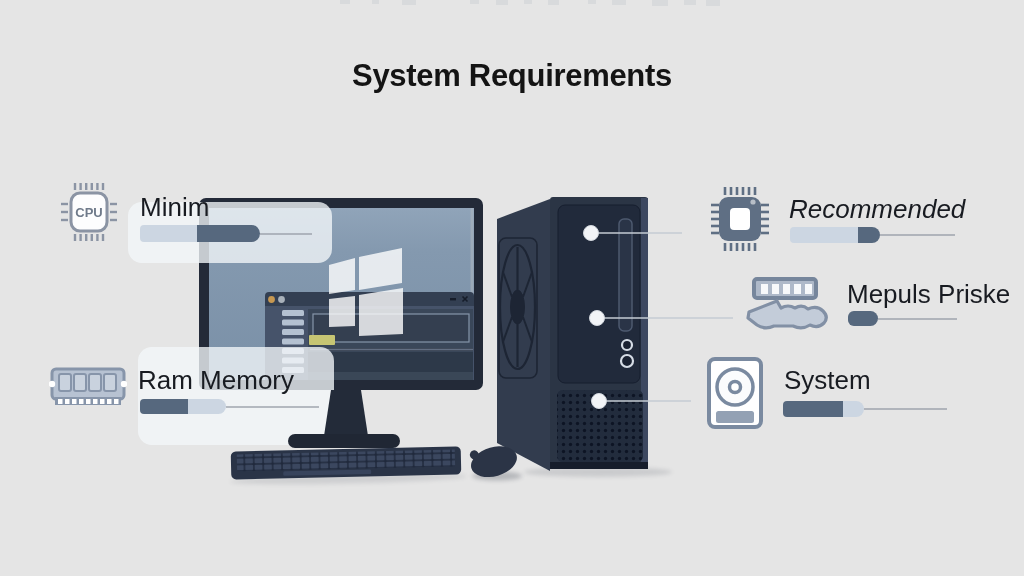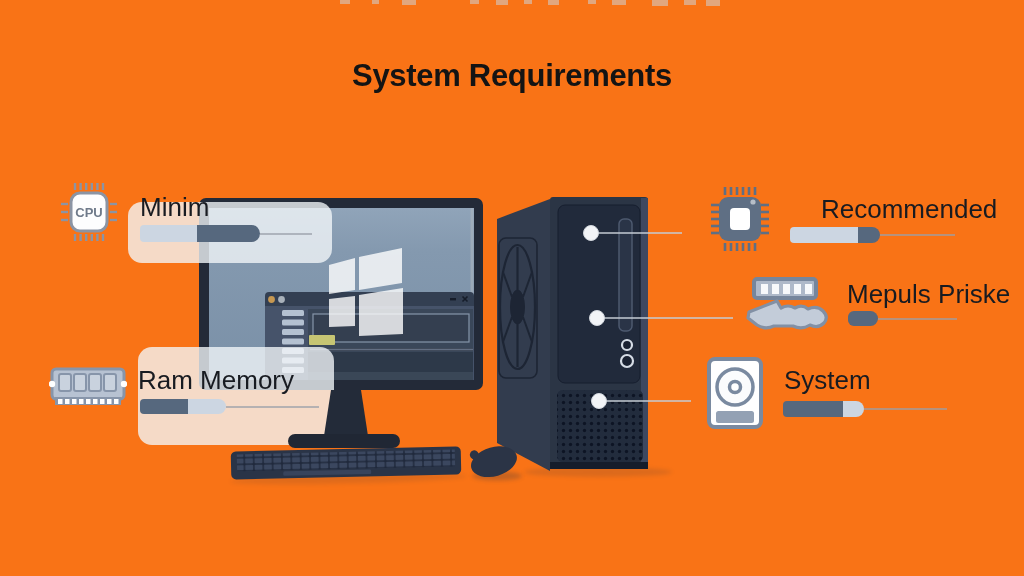--- a/index.html
+++ b/index.html
@@ -1,16 +1,16 @@
 <!DOCTYPE html>
 <html><head>
 <meta charset="utf-8">
 <style>
   html,body{margin:0;padding:0;background:#ffffff;}
-  .stage{position:relative;width:1024px;height:576px;background:#f97316;overflow:hidden;
+  .stage{position:relative;width:1024px;height:576px;background:#e5e5e5;overflow:hidden;
          font-family:"Liberation Sans", sans-serif;}
   .page-title{position:absolute;left:0;top:58px;width:100%;text-align:center;
               font-size:31px;font-weight:700;color:#141414;letter-spacing:-.3px;}
   .scene{position:absolute;left:0;top:0;}
   .callout{position:absolute;inset:0;pointer-events:none;}
   .ico{position:absolute;}
   .lbl{position:absolute;font-size:26px;font-weight:500;color:#181b21;white-space:nowrap;}
   .bar{position:absolute;display:flex;align-items:center;height:16px;}
   .seg{height:100%;}
   .seg.light{background:#ccd6e2;}
@@ -20,21 +20,21 @@
   .seg.first.last{border-radius:7px 9px 9px 7px;}
   .bar-line{height:2px;background:#9aa0a9;opacity:.7;}
   
   #c-cpu  .ico{left:57px;top:177px;width:64px;height:72px;}
   #c-cpu  .lbl{left:140px;top:192px;}
   #c-cpu  .bar{left:140px;top:225px;height:17px;}
   #c-ram  .ico{left:49px;top:363px;width:78px;height:46px;}
   #c-ram  .lbl{left:138px;top:365px;}
   #c-ram  .bar{left:140px;top:399px;height:15px;}
   #c-rec  .ico{left:709px;top:185px;width:62px;height:68px;}
-  #c-rec  .lbl{left:821px;top:194px;}
+  #c-rec  .lbl{left:789px;top:194px;font-style:italic;}
   #c-rec  .bar{left:790px;top:227px;}
   #c-spd  .ico{left:744px;top:276px;width:88px;height:58px;}
   #c-spd  .lbl{left:847px;top:279px;}
   #c-spd  .bar{left:848px;top:311px;height:15px;}
   #c-sto  .ico{left:706px;top:356px;width:58px;height:74px;}
   #c-sto  .lbl{left:784px;top:365px;}
   #c-sto  .bar{left:783px;top:401px;}
 </style>
 </head>
 <body>

